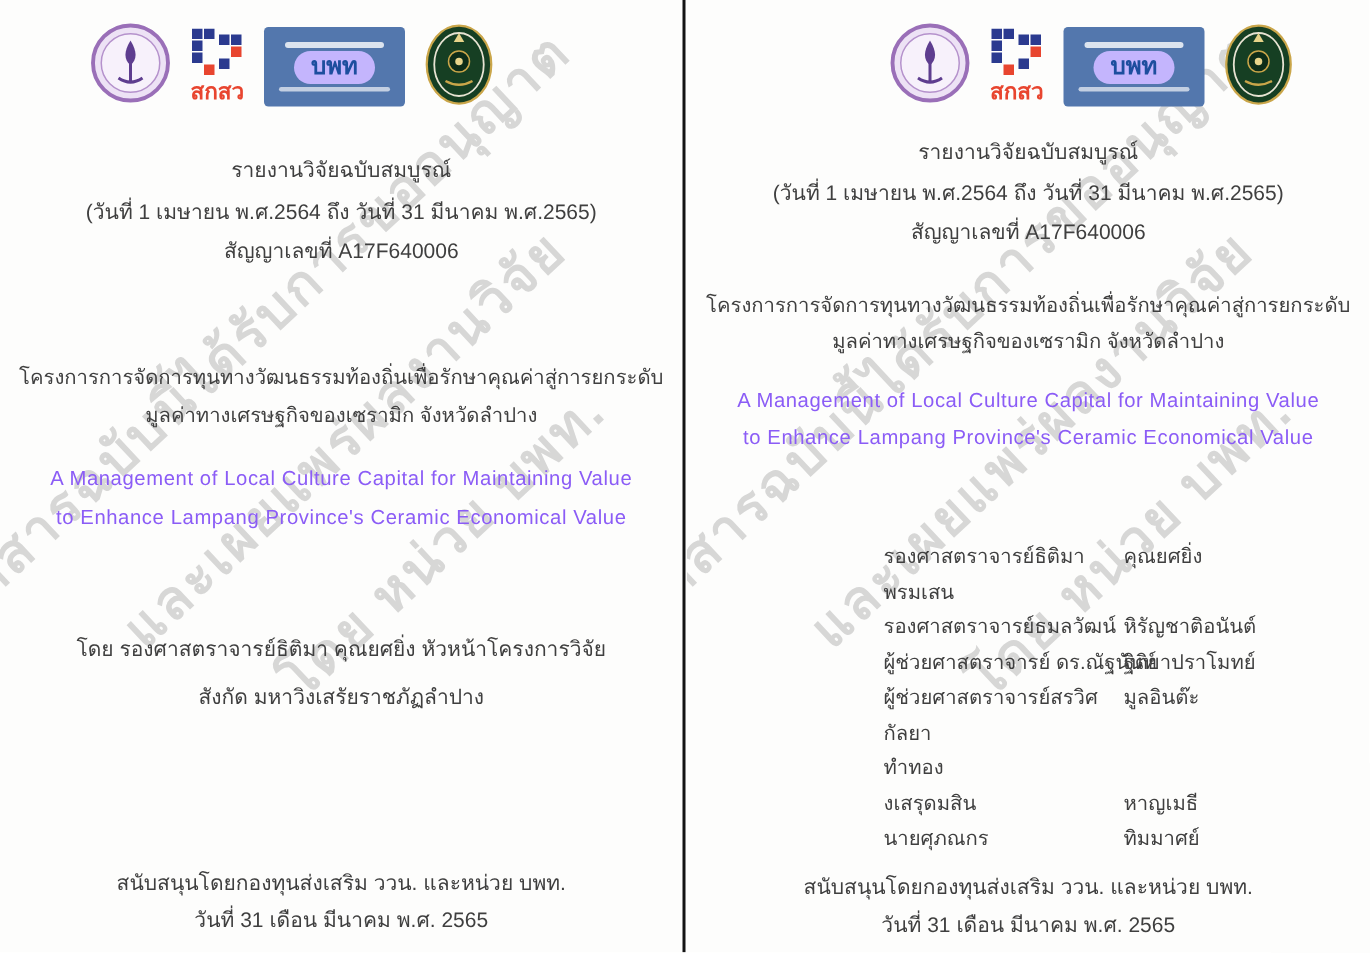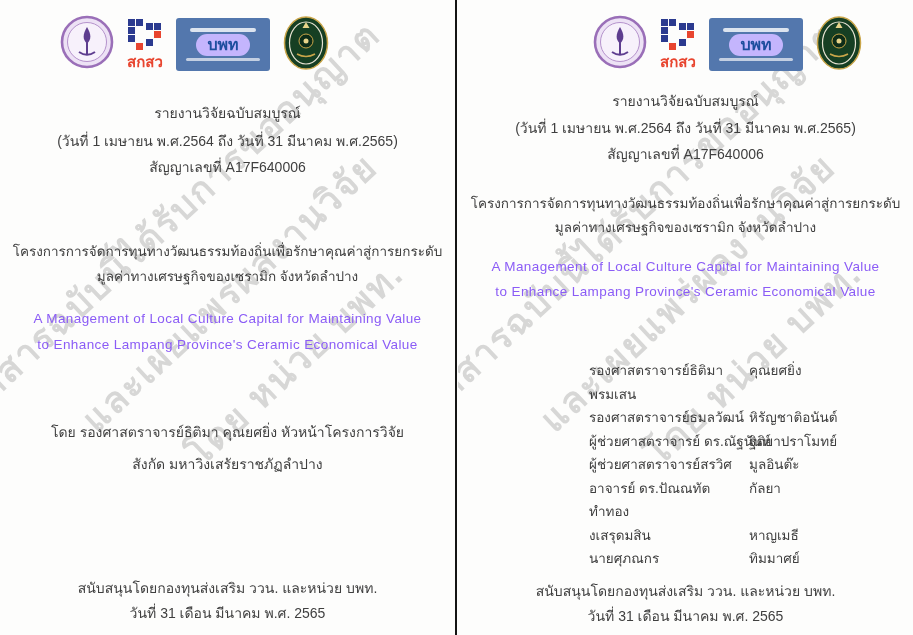--- a/index.html
+++ b/index.html
@@ -198,21 +198,20 @@
         </div>
 
         <div class="res-row">
           <span>ผู้ช่วยศาสตราจารย์สรวิศ</span>
           <span>มูลอินต๊ะ</span>
         </div>
 
 
 
         <div class="res-row">
-          <span>อาจารย์ ดร.ปัณณทัต</span>
           <span>กัลยา</span>
         </div>
 
         <div class="res-row">
           <span>ทำทอง</span>
         </div>
 
         <div class="res-row">
           <span>งเสรุดมสิน</span>
           <span>หาญเมธี</span>

